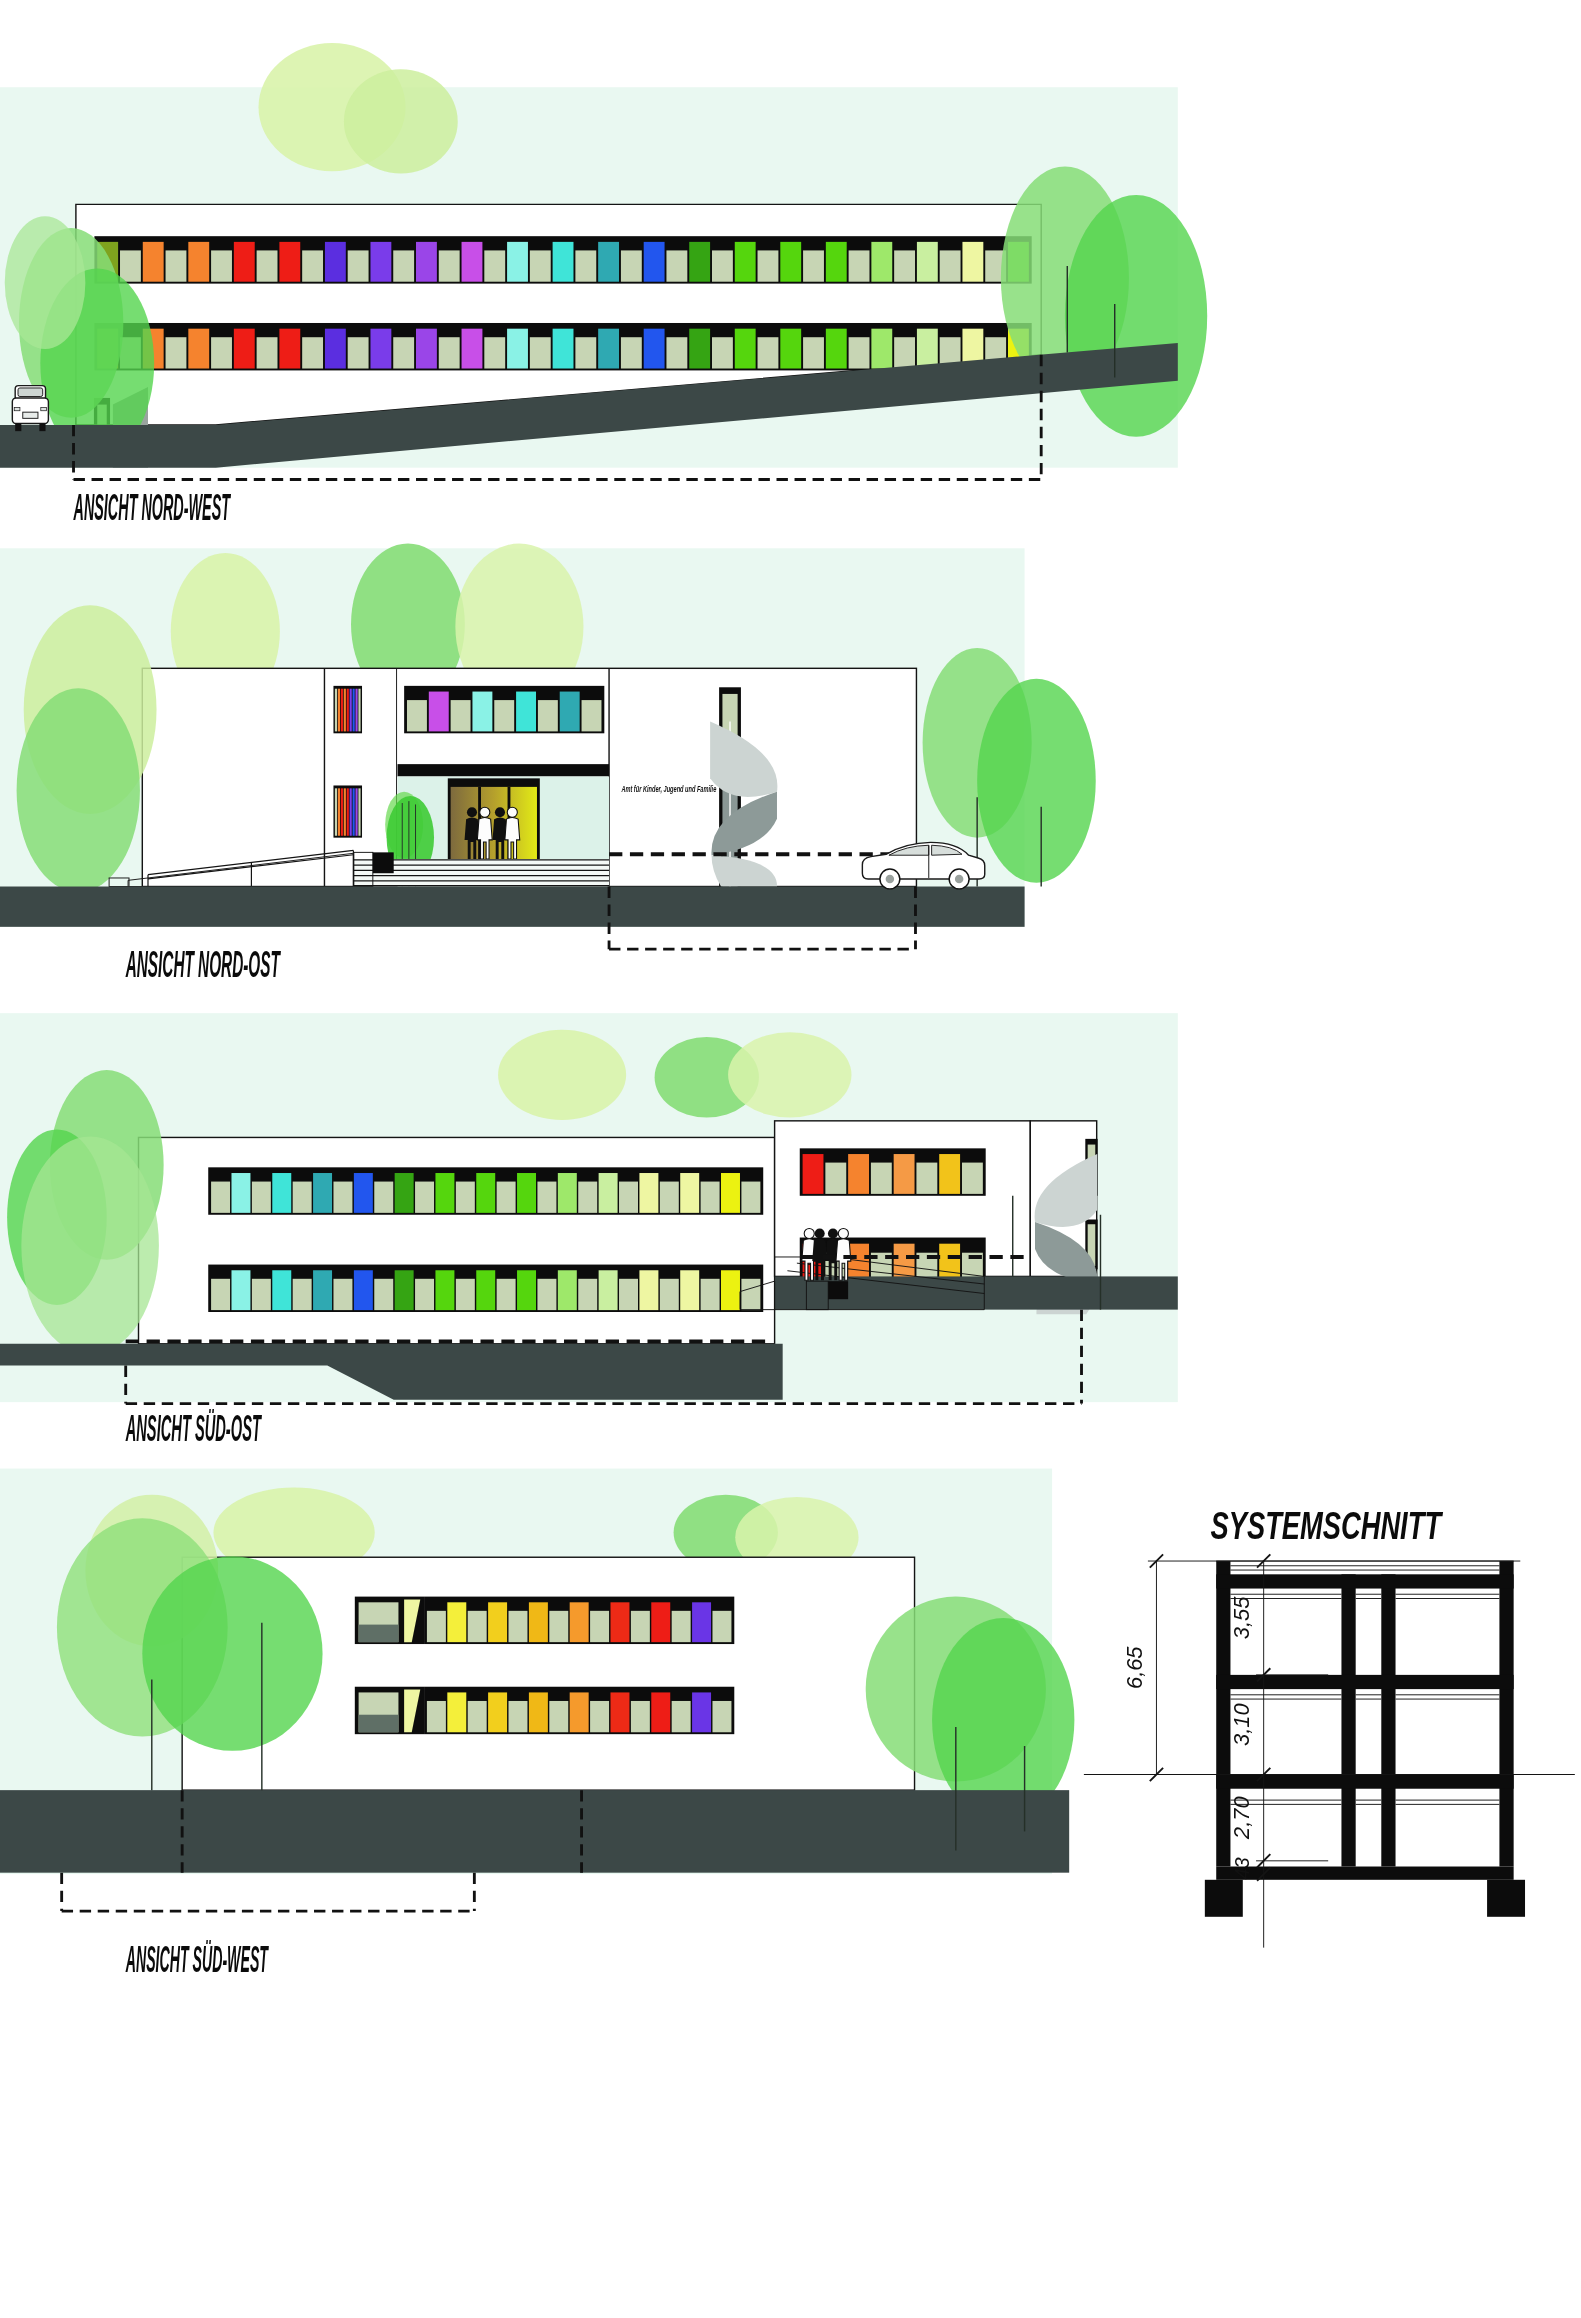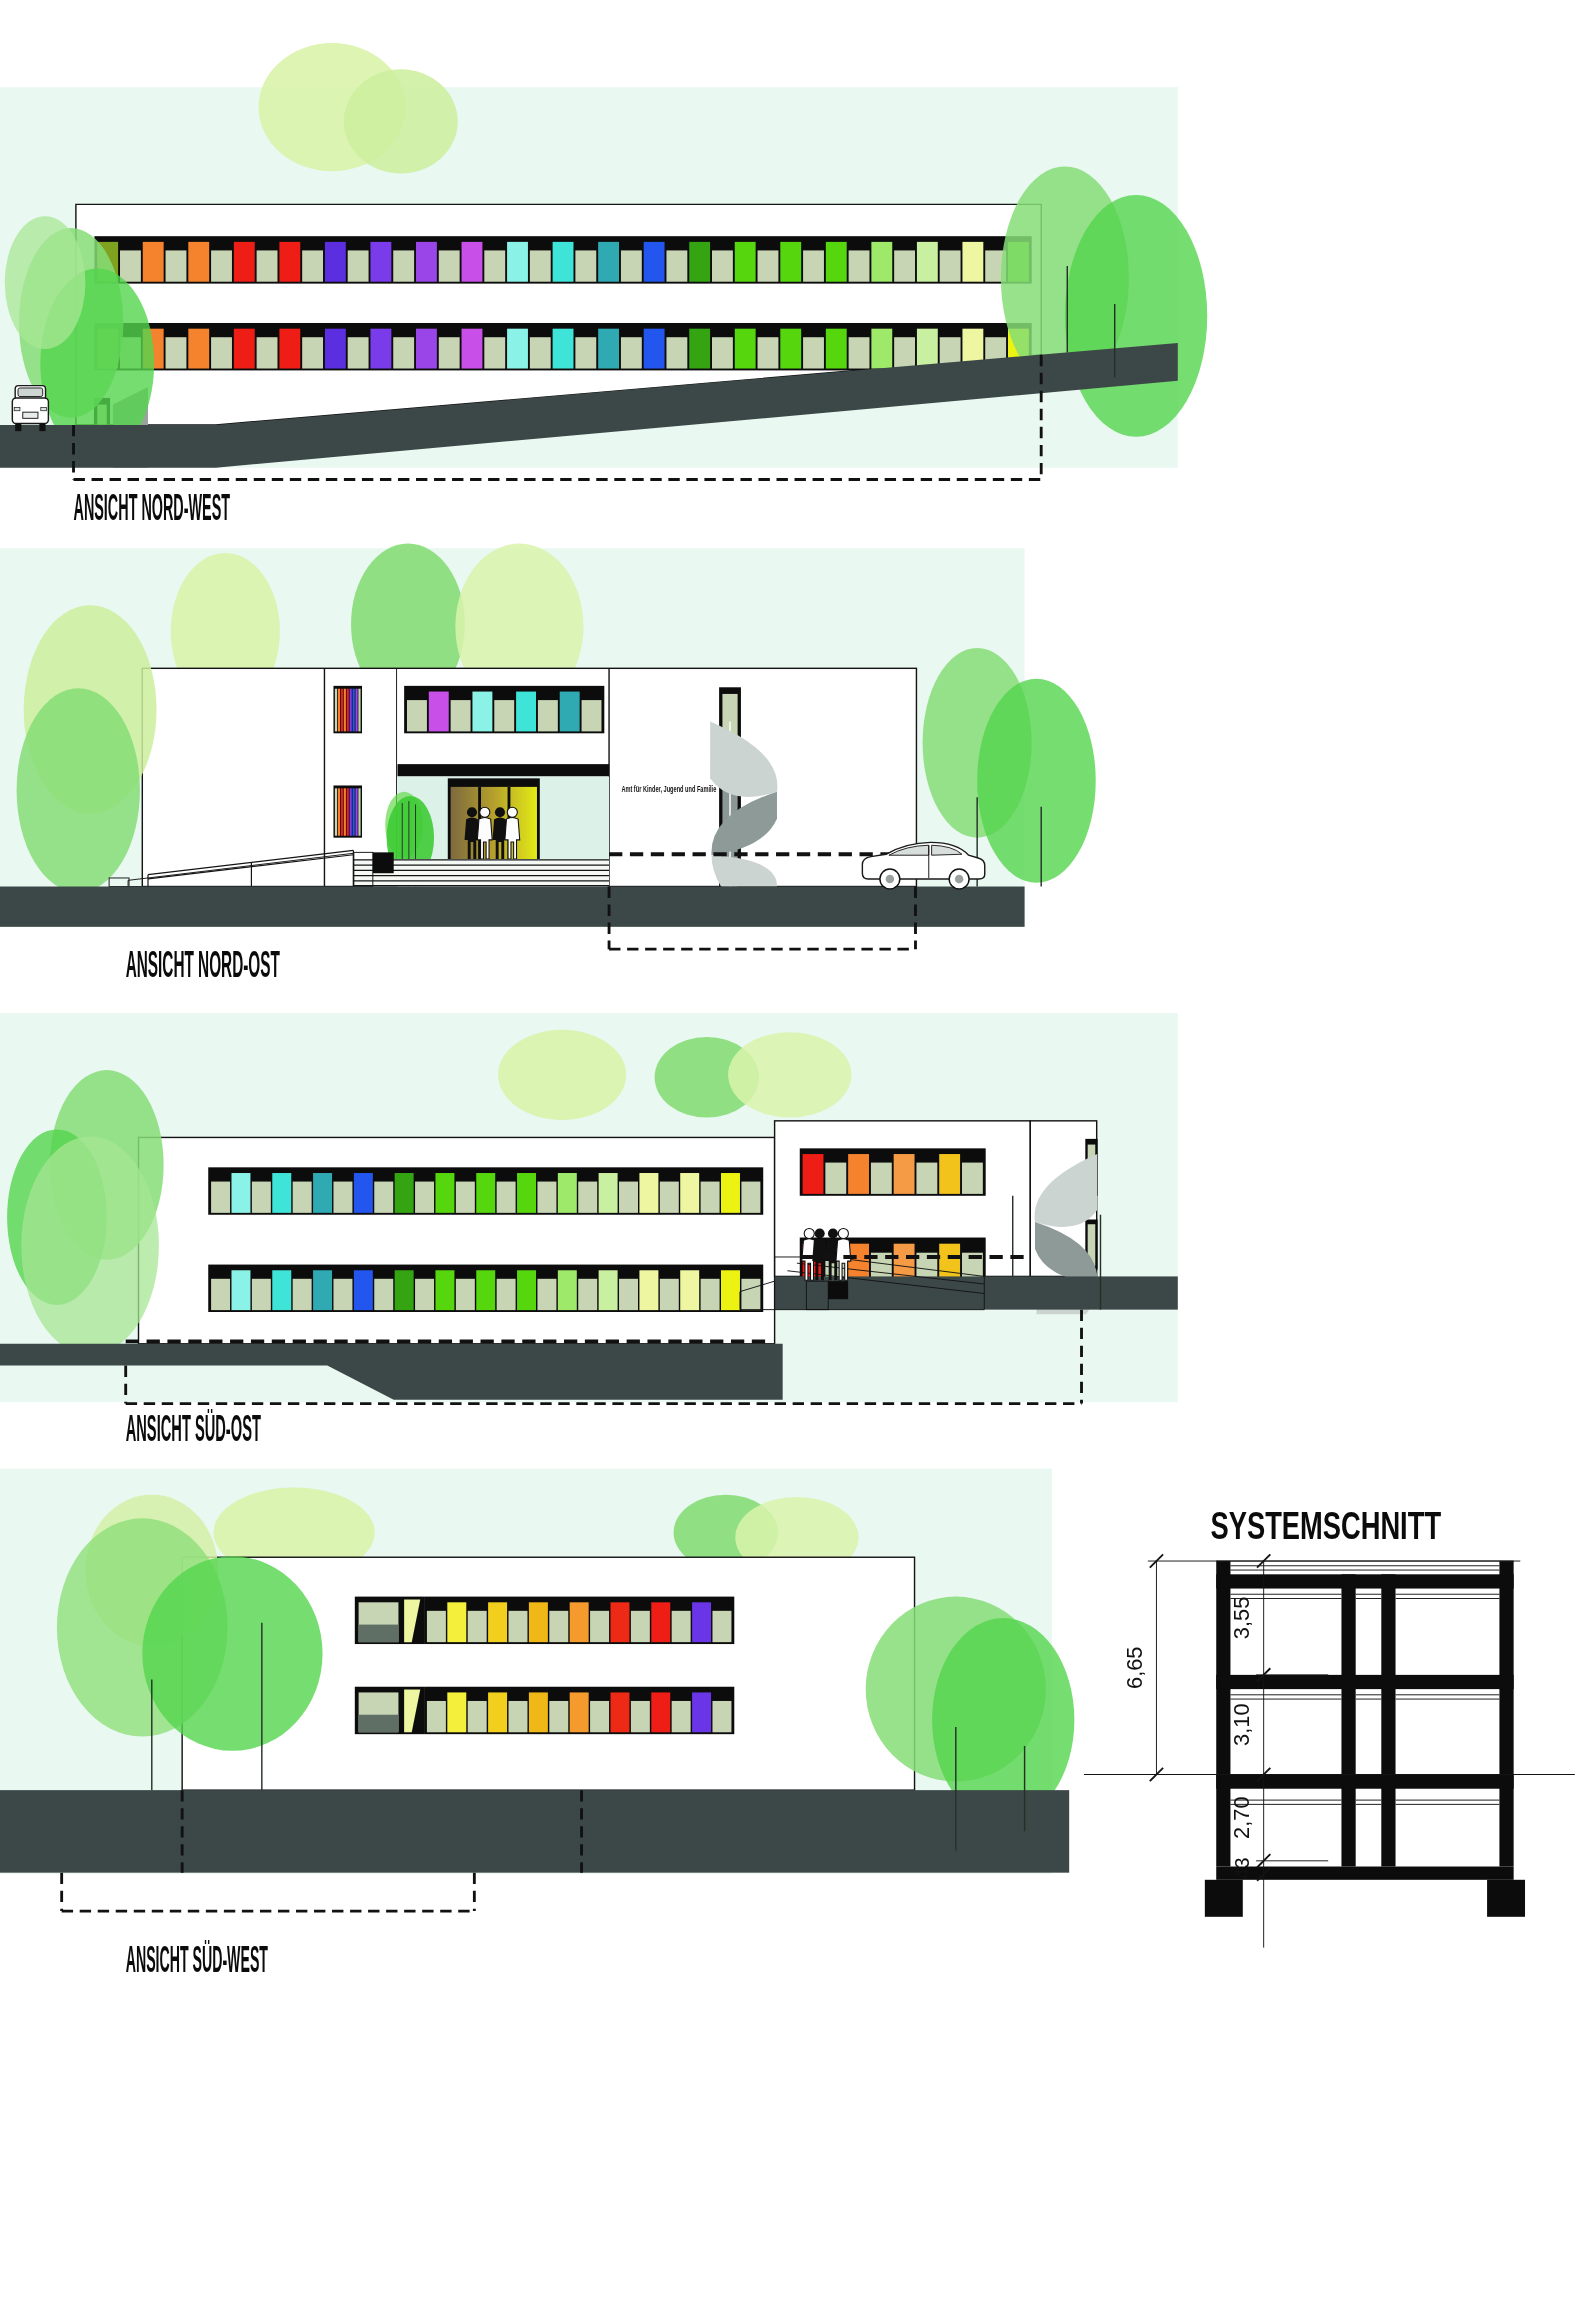--- a/index.html
+++ b/index.html
@@ -1,16 +1,16 @@
 <!DOCTYPE html>
 <html style="font-size:7.6px"><head>
 <meta charset="utf-8">
 <style>
   html,body{margin:0;padding:0;background:#ffffff;}
-  .page{position:relative;width:1581px;height:2319px;background:#ffffff;overflow:hidden;}
+  .page{position:relative;width:1581px;height:2319px;background:#ffffff;overflow:hidden;font-style:italic;}
   svg{position:absolute;left:0;top:0;}
   .label{font-family:"Liberation Sans",sans-serif;font-weight:bold;fill:#0b0b0b;}
   .dim{font-family:"Liberation Sans",sans-serif;fill:#111111;font-weight:normal;}
   .sign{font-family:"Liberation Sans",sans-serif;font-weight:bold;fill:#111111;}
   .outline{stroke:#141414;stroke-width:3;}
   .thin{stroke:#141414;stroke-width:2;fill:none;}
   .dashB{stroke:#111;stroke-width:6;stroke-dasharray:24 14;fill:none;}
   .dashG{stroke:#111;stroke-width:8;stroke-dasharray:28 16;fill:none;}
   .trunk{stroke:#253028;stroke-width:3;fill:none;}
 </style>

